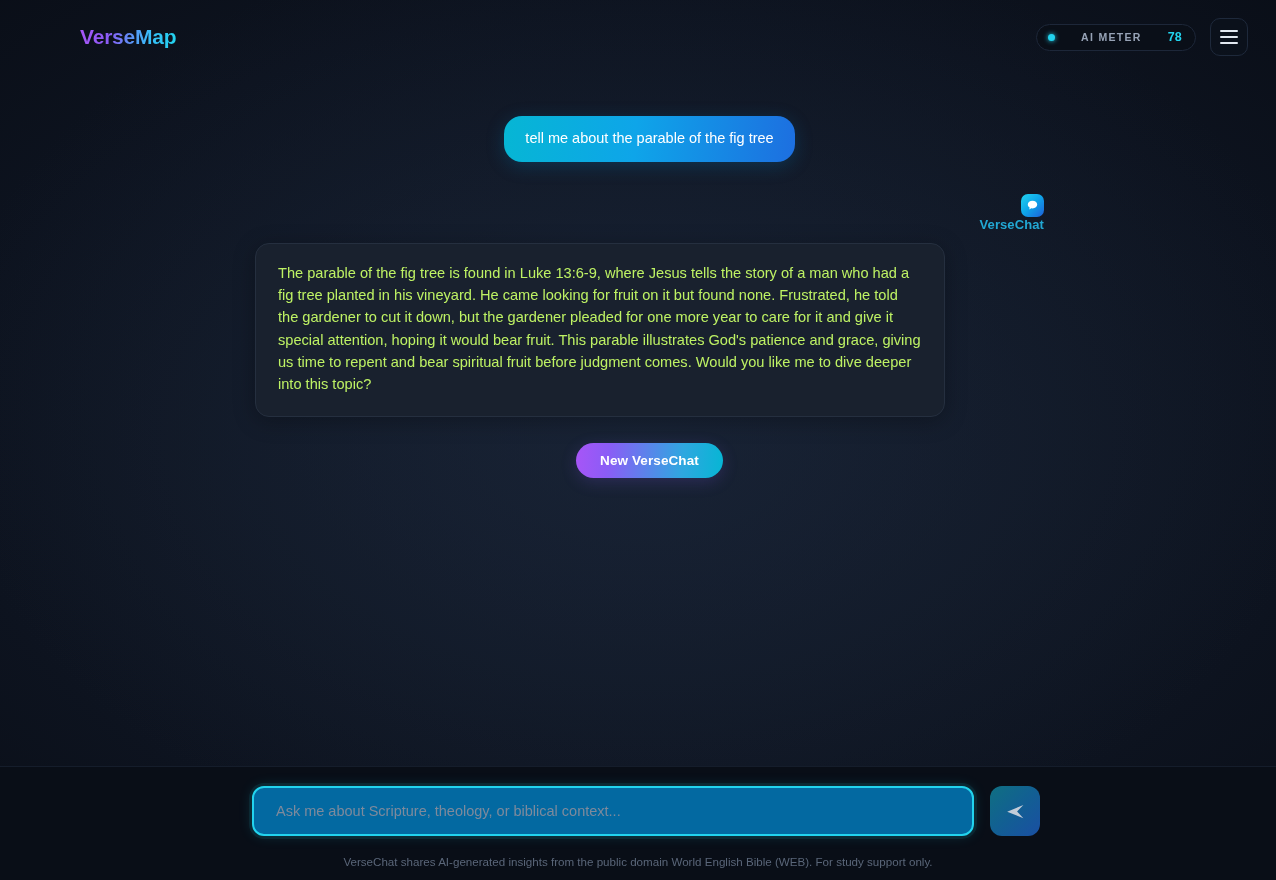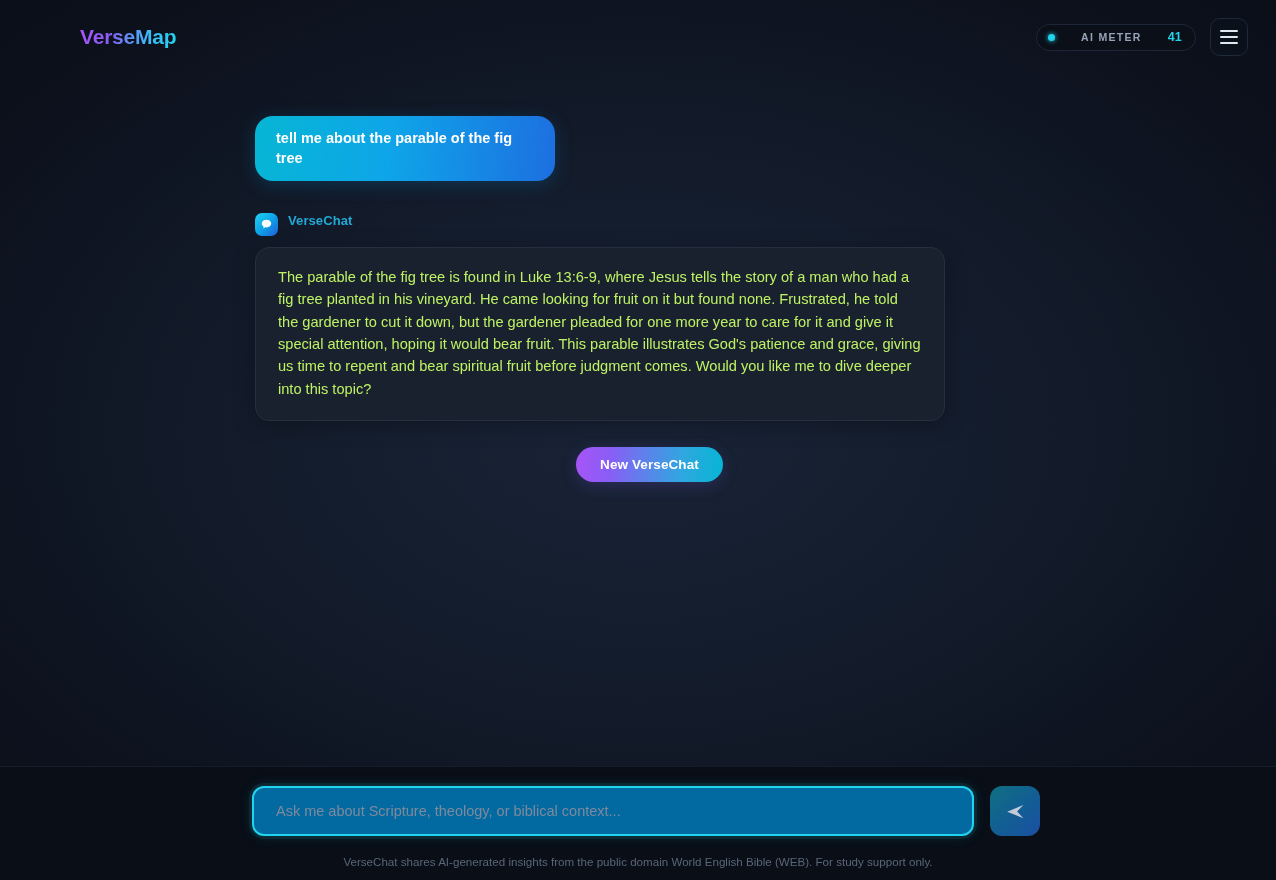--- a/index.html
+++ b/index.html
@@ -63,34 +63,34 @@
 
   
   .chat-area {
     flex:1 1 auto;
     padding:18px 0 0 0;
     overflow:hidden;
     position:relative; z-index:2;
   }
   .chat-inner { width:1276px; padding:0 232px 0 255px; }
 
-  .msg-user-row { display:flex; justify-content:flex-start; margin-top:32px;font-weight:bold; }
+  .msg-user-row { display:flex; justify-content:center; margin-top:32px; }
   .bubble-user {
     max-width:300px;
     background:linear-gradient(95deg,#06b6d4 0%,#0ea5e9 45%,#1d6fe0 100%);
     color:#ffffff;
     border-radius:18px;
     padding:13px 21px;
     font-size:14.5px; line-height:1.35;
     box-shadow:0 4px 18px rgba(8,120,180,0.28);
   }
 
   .assistant-block { margin-top:32px; }
   .assistant-head {
-    display:flex; align-items:flex-start; gap:10px; margin-bottom:11px;
+    display:flex; align-items:flex-end; gap:0; margin-bottom:11px;flex-direction:column;
   }
   .avatar {
     width:23px; height:23px; border-radius:7px;
     background:linear-gradient(135deg,#22d3ee 0%,#0ea5e9 48%,#1e5fd8 100%);
     display:flex; align-items:center; justify-content:center;
     flex:0 0 23px;
   }
   .avatar svg { display:block; }
   .assistant-name { font-size:13px; font-weight:bold; color:#22a8d4; letter-spacing:0.1px; }
   .bubble-assistant {
@@ -159,21 +159,21 @@
 
 <div id="app">
 
   <div class="header">
     <div class="logo">VerseMap</div>
 
     <div class="header-right">
       <div class="ai-meter">
         <span class="meter-dot"></span>
         <span class="meter-label">AI METER</span>
-        <span class="meter-value">41</span>
+        <span class="meter-value">78</span>
       </div>
 
       <div class="menu-btn">
         <span></span>
         <span></span>
         <span></span>
       </div>
     </div>
   </div>
 

